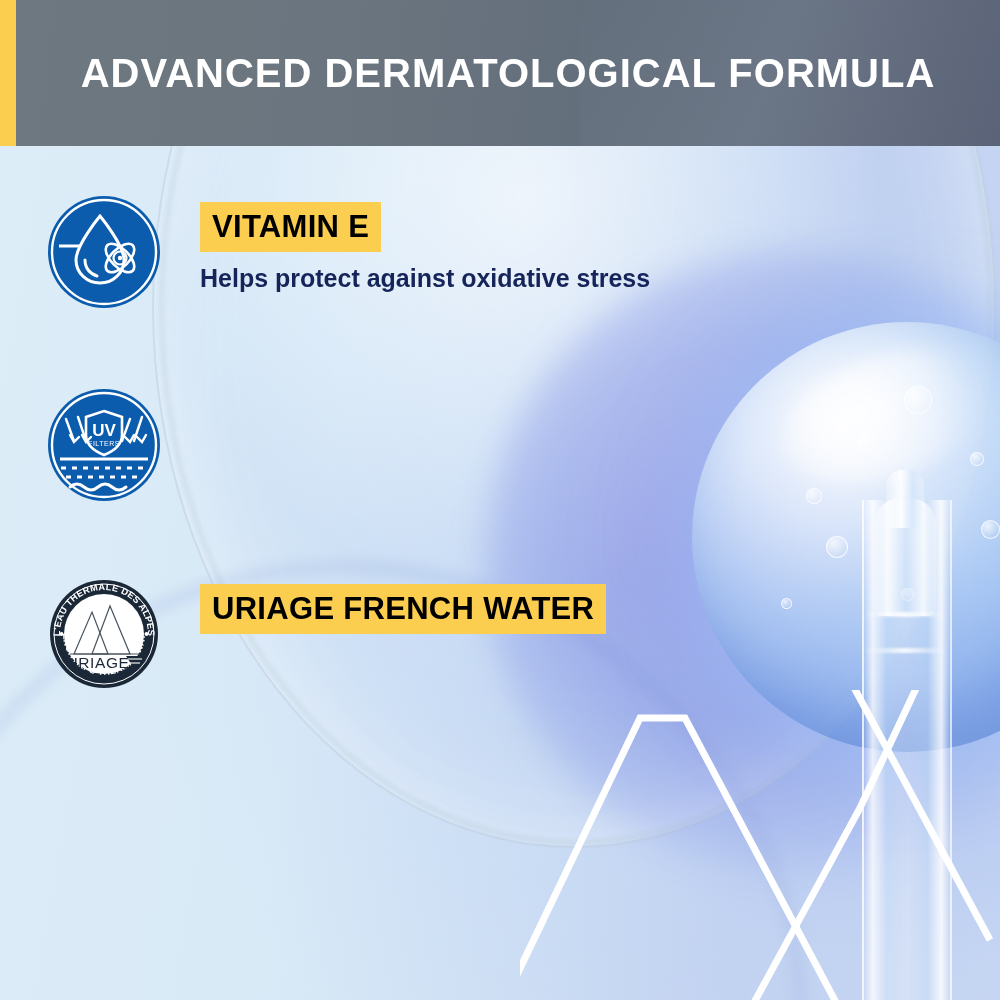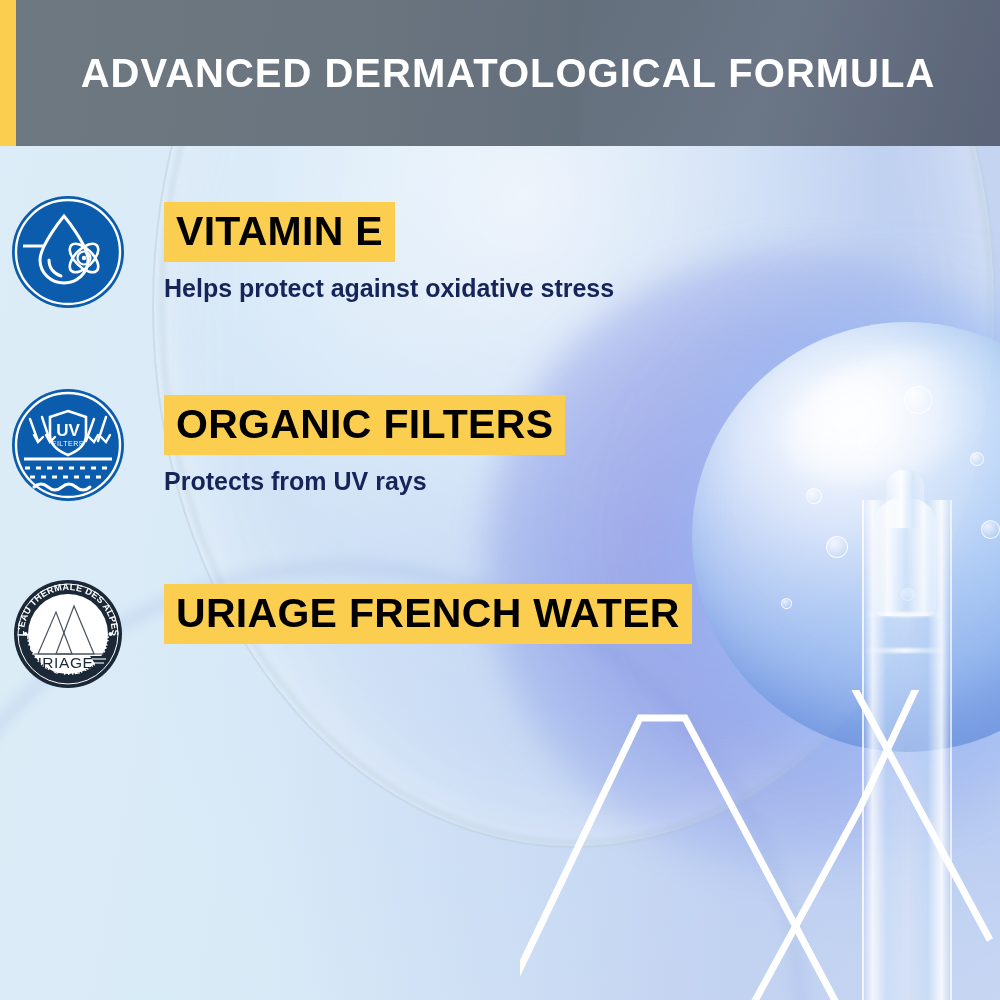--- a/index.html
+++ b/index.html
@@ -206,31 +206,31 @@
   .feature {
     position: absolute;
     display: flex;
     align-items: flex-start;
   }
   .feature-icon {
     position: relative;
     width: 112px;
     height: 112px;
     flex: 0 0 112px;
-    margin-left: 12px;
+    margin-left: 48px;
   }
   .feature-text {
     margin-left: 40px;
     padding-top: 6px;
   }
   .feature-title {
     display: inline-block;
     background: #fbce4f;
     color: #000000;
-    font-size: 41px;
+    font-size: 31px;
     font-weight: bold;
     letter-spacing: 0.3px;
     line-height: 1.0;
     padding: 9px 12px 10px 12px;
     white-space: nowrap;
   }
   .feature-desc {
     color: #152459;
     font-size: 25px;
     font-weight: bold;
@@ -335,24 +335,20 @@
             <path d="M 86 52 L 94 28"></path>
               <path d="M 89 48 L 94 53 L 98 46"></path>
           </g>
           <line x1="12" y1="70" x2="100" y2="70" stroke="#ffffff" stroke-width="3"></line>
           <g stroke="#ffffff" stroke-width="3" stroke-linecap="butt" stroke-dasharray="5 6">
             <line x1="13" y1="79" x2="99" y2="79"></line>
             <line x1="18" y1="88" x2="94" y2="88"></line>
           </g>
           <path d="M 22 98 q 7 -6 14 0 t 14 0 t 14 0 t 14 0" fill="none" stroke="#ffffff" stroke-width="3" stroke-linecap="round"></path>
         </svg>
-      </div>
-      <div class="feature-text">
-        <div class="feature-title">ORGANIC FILTERS</div>
-        <div class="feature-desc">Protects from UV rays</div>
       </div>
     </div>
 
     <div class="feature f3">
       <div class="feature-icon">
         <svg viewBox="0 0 112 112" style="position:absolute;inset:0;">
           <circle cx="56" cy="56" r="54" fill="#1b2838"></circle>
           <circle cx="56" cy="56" r="50" fill="none" stroke="#ffffff" stroke-width="1"></circle>
           <circle cx="56" cy="56" r="40" fill="#ffffff"></circle>
           <circle cx="13.5" cy="56" r="2" fill="#ffffff"></circle>

